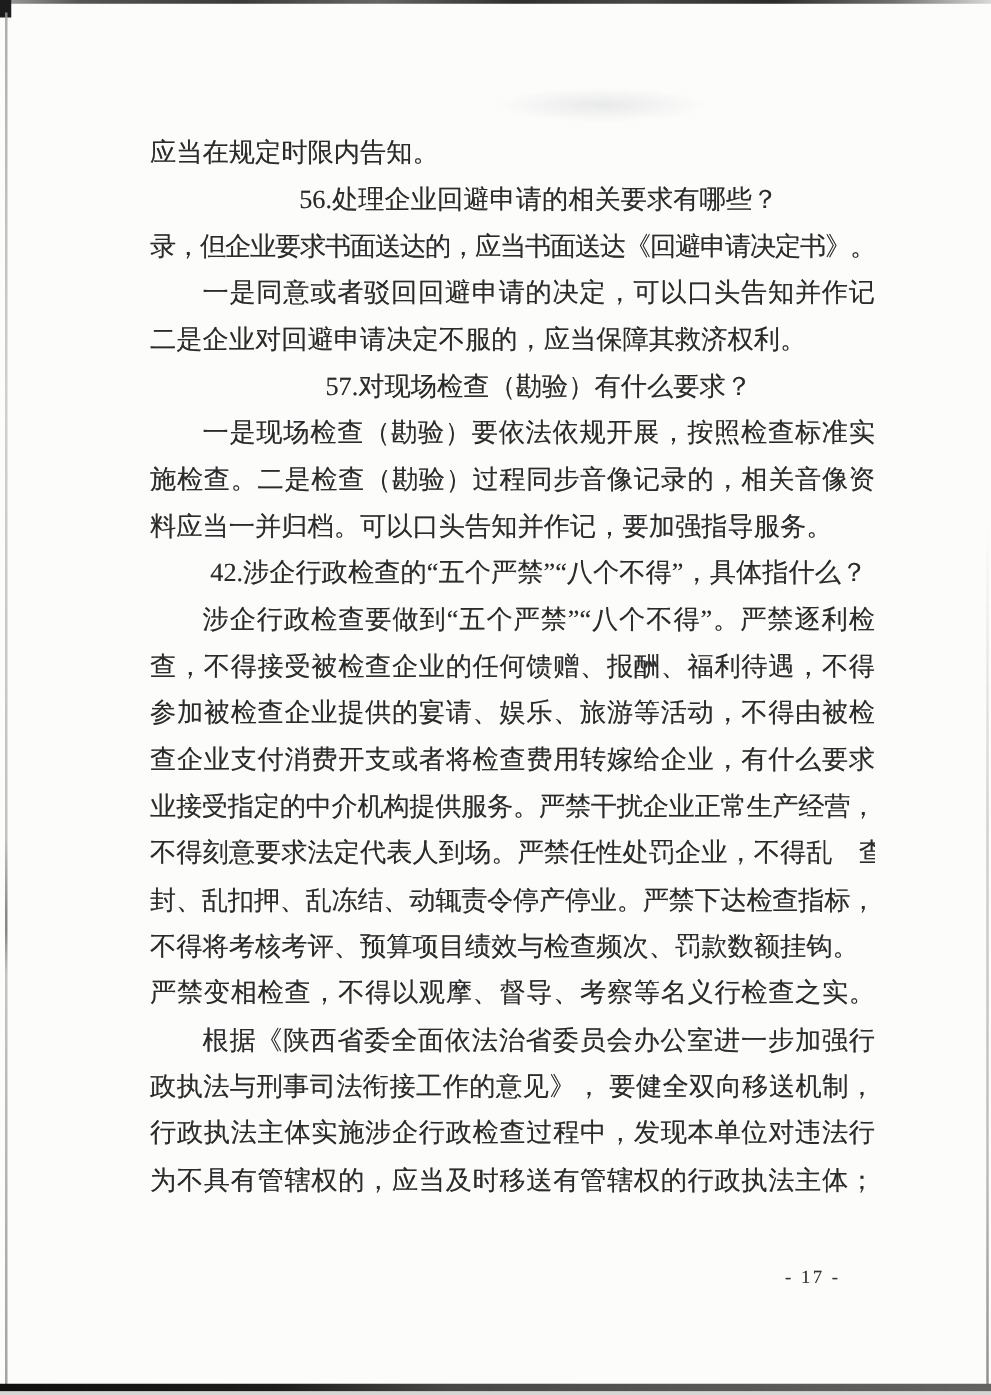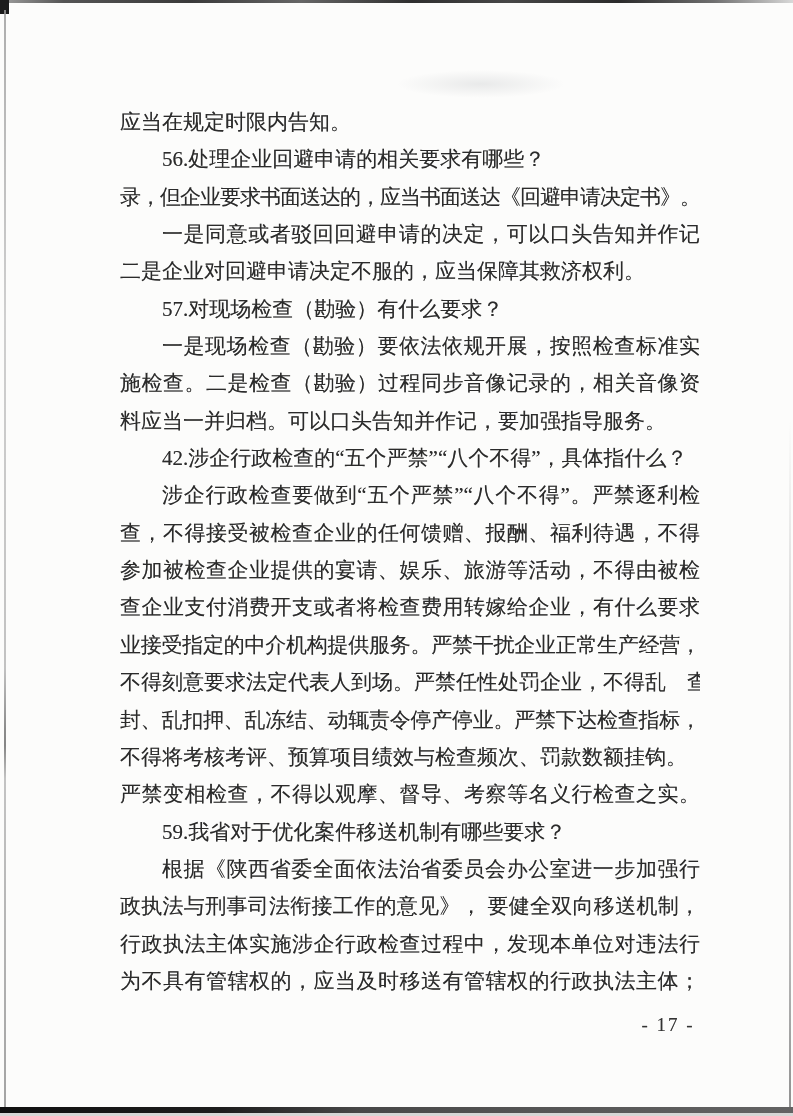--- a/index.html
+++ b/index.html
@@ -33,32 +33,32 @@
     white-space: nowrap;
     color: #2b2b2b;
     text-align: left;
     text-shadow: 0 0 0.5px rgba(40,40,40,0.45);
   }
   .line.j {
     text-align: justify;
     text-align-last: justify;
     text-justify: inter-ideograph;
   }
-  .line.indent { text-indent: 42px; }
+  .line.indent { text-indent: 42px; text-align: center; }
   .line.tight { letter-spacing: -1.1px; }
   
   .page-number {
     position: absolute;
     left: 628px;
     top: 1014px;
     width: 80px;
-    font-size: 19px;
+    font-size: 15px;
     letter-spacing: 2px;
     color: #333;
-    text-align: center;
+    text-align: left;
     text-shadow: 0 0 0.5px rgba(40,40,40,0.4);
   }
   
   .edge-top {
     position: absolute; left: 0; top: 0; width: 793px; height: 3px;
     background: linear-gradient(90deg,
       rgba(110,110,110,0.65) 0%, #555 8%, #3a3a3a 24%, #666 38%,
       #2f2f2f 52%, #474747 64%, #2b2b2b 78%, #6f6f6f 90%,
       rgba(150,150,150,0.35) 100%);
   }
@@ -119,21 +119,20 @@
     <div class="line indent">42.涉企行政检查的“五个严禁”“八个不得”，具体指什么？</div>
     <div class="line indent j">涉企行政检查要做到“五个严禁”“八个不得”。严禁逐利检</div>
     <div class="line j">查，不得接受被检查企业的任何馈赠、报酬、福利待遇，不得</div>
     <div class="line j">参加被检查企业提供的宴请、娱乐、旅游等活动，不得由被检</div>
     <div class="line j">查企业支付消费开支或者将检查费用转嫁给企业，有什么要求</div>
     <div class="line j tight">业接受指定的中介机构提供服务。严禁干扰企业正常生产经营，</div>
     <div class="line j">不得刻意要求法定代表人到场。严禁任性处罚企业，不得乱　查</div>
     <div class="line j tight">封、乱扣押、乱冻结、动辄责令停产停业。严禁下达检查指标，</div>
     <div class="line">不得将考核考评、预算项目绩效与检查频次、罚款数额挂钩。</div>
     <div class="line j">严禁变相检查，不得以观摩、督导、考察等名义行检查之实。</div>
-    <div class="line indent">59.我省对于优化案件移送机制有哪些要求？</div>
     <div class="line indent j">根据《陕西省委全面依法治省委员会办公室进一步加强行</div>
     <div class="line j">政执法与刑事司法衔接工作的意见》， 要健全双向移送机制，</div>
     <div class="line j">行政执法主体实施涉企行政检查过程中，发现本单位对违法行</div>
     <div class="line j">为不具有管辖权的，应当及时移送有管辖权的行政执法主体；</div>
   </div>
 
   <div class="page-number">- 17 -</div>
 
 </div>
 

